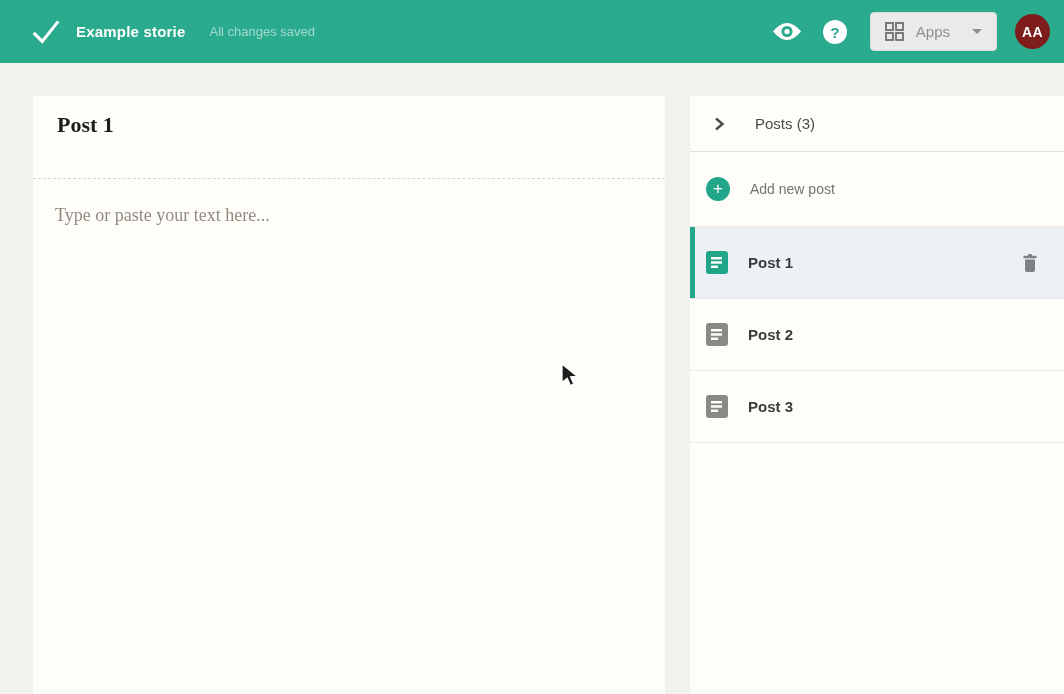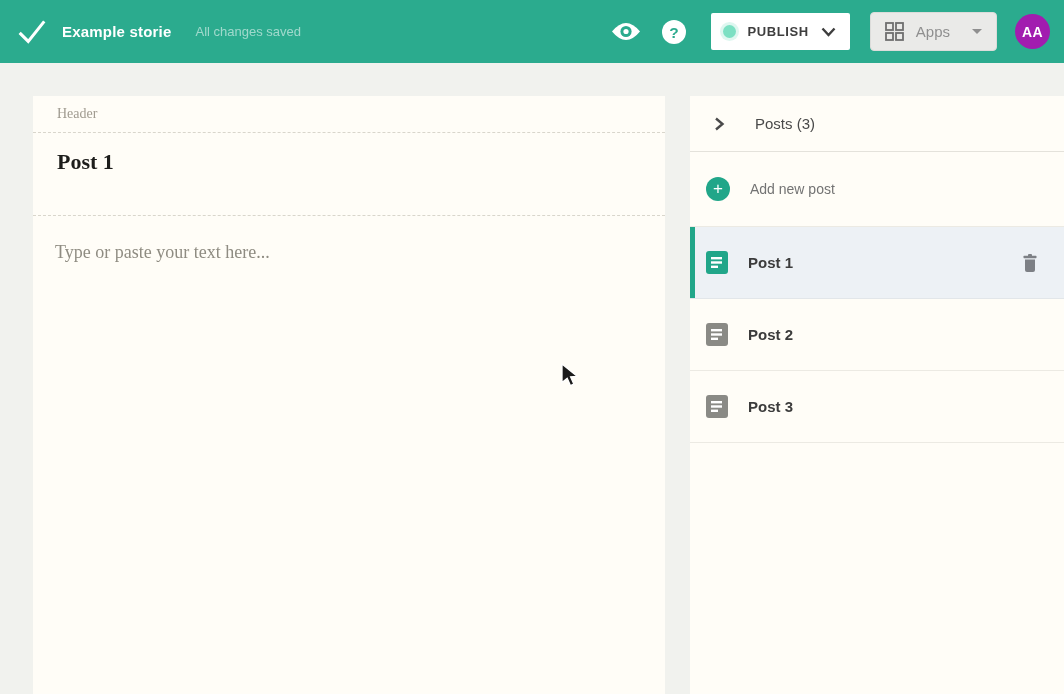--- a/index.html
+++ b/index.html
@@ -8,21 +8,21 @@
     font-family: "Liberation Sans", sans-serif;
     background: #f1f2ee;
     position: relative;
   }
 
   
   .topbar {
     position: absolute; top: 0; left: 0; right: 0; height: 63px;
     background: #2bab8e;
     display: flex; align-items: center;
-    padding: 0 14px 0 14px;
+    padding: 0 14px 0 28px;
   }
   .check-btn {
     width: 36px; height: 36px; display: flex; align-items: center; justify-content: center;
     cursor: pointer; flex: 0 0 auto;
   }
   .doc-title {
     color: #ffffff; font-size: 15px; font-weight: 700;
     margin-left: 12px; letter-spacing: .2px;
   }
   .autosave {
@@ -60,21 +60,21 @@
   .apps-label { font-size: 15px; color: #8f8f8f; }
   .apps-caret {
     margin-left: 22px;
     width: 0; height: 0;
     border-left: 5px solid transparent; border-right: 5px solid transparent;
     border-top: 5px solid #8f8f8f;
   }
   .avatar {
     margin-left: 18px;
     width: 35px; height: 35px; border-radius: 50%;
-    background: #a21caf; color: #ffffff;
+    background: #7f1d1d; color: #ffffff;
     display: flex; align-items: center; justify-content: center;
     font-size: 14px; font-weight: 700; cursor: pointer; letter-spacing: .3px;
   }
 
   
   .editor-card {
     position: absolute; left: 33px; top: 96px; width: 632px; bottom: 0;
     background: #fffdf7;
     font-family: "Liberation Serif", "DejaVu Serif", serif;
   }
@@ -161,51 +161,39 @@
     </div>
     <div class="icon-btn">
       <span style="display:flex;">
         <svg width="26" height="26" viewBox="0 0 26 26">
           <circle cx="13" cy="13" r="12" fill="#ffffff"></circle>
           <text x="13" y="18.5" text-anchor="middle" font-family="Liberation Sans, sans-serif" font-size="15.5" font-weight="700" fill="#2bab8e">?</text>
         </svg>
       </span>
     </div>
 
-    <div class="publish-btn">
-      <span class="publish-dot"></span>
-      <span class="publish-label">PUBLISH</span>
-      <span class="publish-chevron">
-        <svg width="15" height="10" viewBox="0 0 15 10">
-          <polyline points="1.5,1.5 7.5,8 13.5,1.5" fill="none" stroke="#3e3e3e" stroke-width="2.4"></polyline>
-        </svg>
-      </span>
-    </div>
 
     <div class="apps-btn">
       <span class="apps-grid-icon">
         <svg width="19" height="19" viewBox="0 0 19 19">
           <rect x="1" y="1" width="7" height="7" fill="none" stroke="#6f6f6f" stroke-width="1.8"></rect>
           <rect x="11" y="1" width="7" height="7" fill="none" stroke="#6f6f6f" stroke-width="1.8"></rect>
           <rect x="1" y="11" width="7" height="7" fill="none" stroke="#6f6f6f" stroke-width="1.8"></rect>
           <rect x="11" y="11" width="7" height="7" fill="none" stroke="#6f6f6f" stroke-width="1.8"></rect>
         </svg>
       </span>
       <span class="apps-label">Apps</span>
       <span class="apps-caret"></span>
     </div>
 
     <div class="avatar">AA</div>
   </div>
 </div>
 
 <div class="editor-card">
-  <div class="editor-header-section">
-    <div class="editor-header-label">Header</div>
-  </div>
   <div class="editor-title-section">
     <div class="editor-post-title">Post 1</div>
   </div>
   <div class="editor-body-section">
     <div class="editor-placeholder">Type or paste your text here...</div>
   </div>
 </div>
 
 <div class="sidebar">
   <div class="posts-header">

